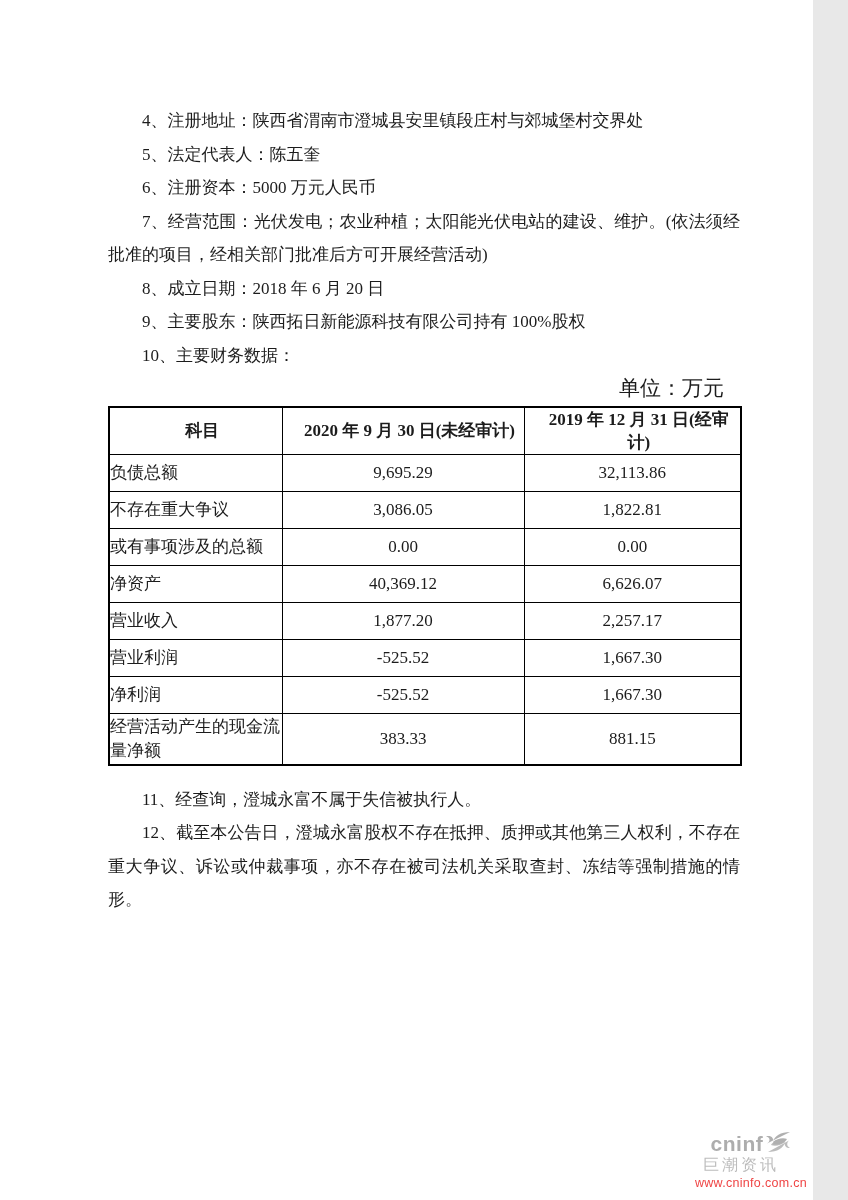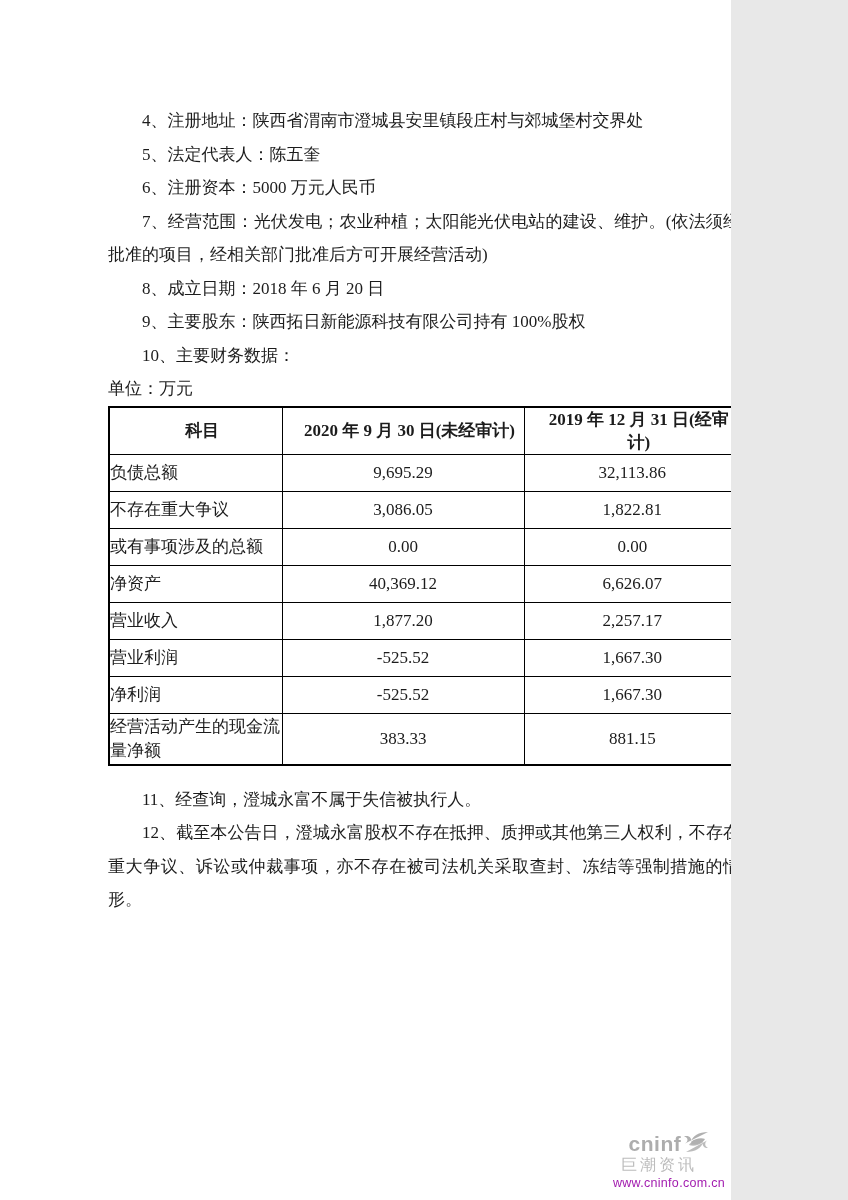--- a/index.html
+++ b/index.html
@@ -2,43 +2,44 @@
 <html><head>
 <meta charset="utf-8">
 <style>
   html, body {
     margin: 0;
     padding: 0;
     background: #e8e8e8;
   }
   .page {
     position: relative;
-    width: 731px;
+    width: 813px;
     height: 1200px;
     background: #ffffff;
     overflow: hidden;
     font-family: "Liberation Serif", "DejaVu Serif", serif;
     color: #1c1c1c;
   }
   .content {
     position: absolute;
     left: 108px;
     top: 104px;
     width: 632px;
   }
   .line {
     margin: 0;
     font-size: 17px;
     line-height: 33.5px;
     text-indent: 2em;
     text-align: justify;
   }
   .unit-line {
-    font-size: 17px;
+    font-size: 21px;
     line-height: 33.5px;
+    text-align: right;
     padding-right: 16px;
   }
   table.fin {
     border-collapse: collapse;
     table-layout: fixed;
     width: 632px;
     border: 2px solid #000000;
   }
   table.fin th, table.fin td {
     border: 1px solid #000000;
@@ -103,21 +104,21 @@
   .wm-cn {
     font-size: 16px;
     letter-spacing: 3px;
     color: #bcbcbc;
     padding-right: 28px;
     margin-top: -1px;
   }
   .wm-url {
     font-size: 12.5px;
     letter-spacing: 0.3px;
-    color: #a21caf;
+    color: #ef4444;
     margin-top: 1px;
   }
 </style>
 </head>
 <body>
 
 <div class="page">
   <div class="content">
 
     <p class="line">4、注册地址：陕西省渭南市澄城县安里镇段庄村与郊城堡村交界处</p>

